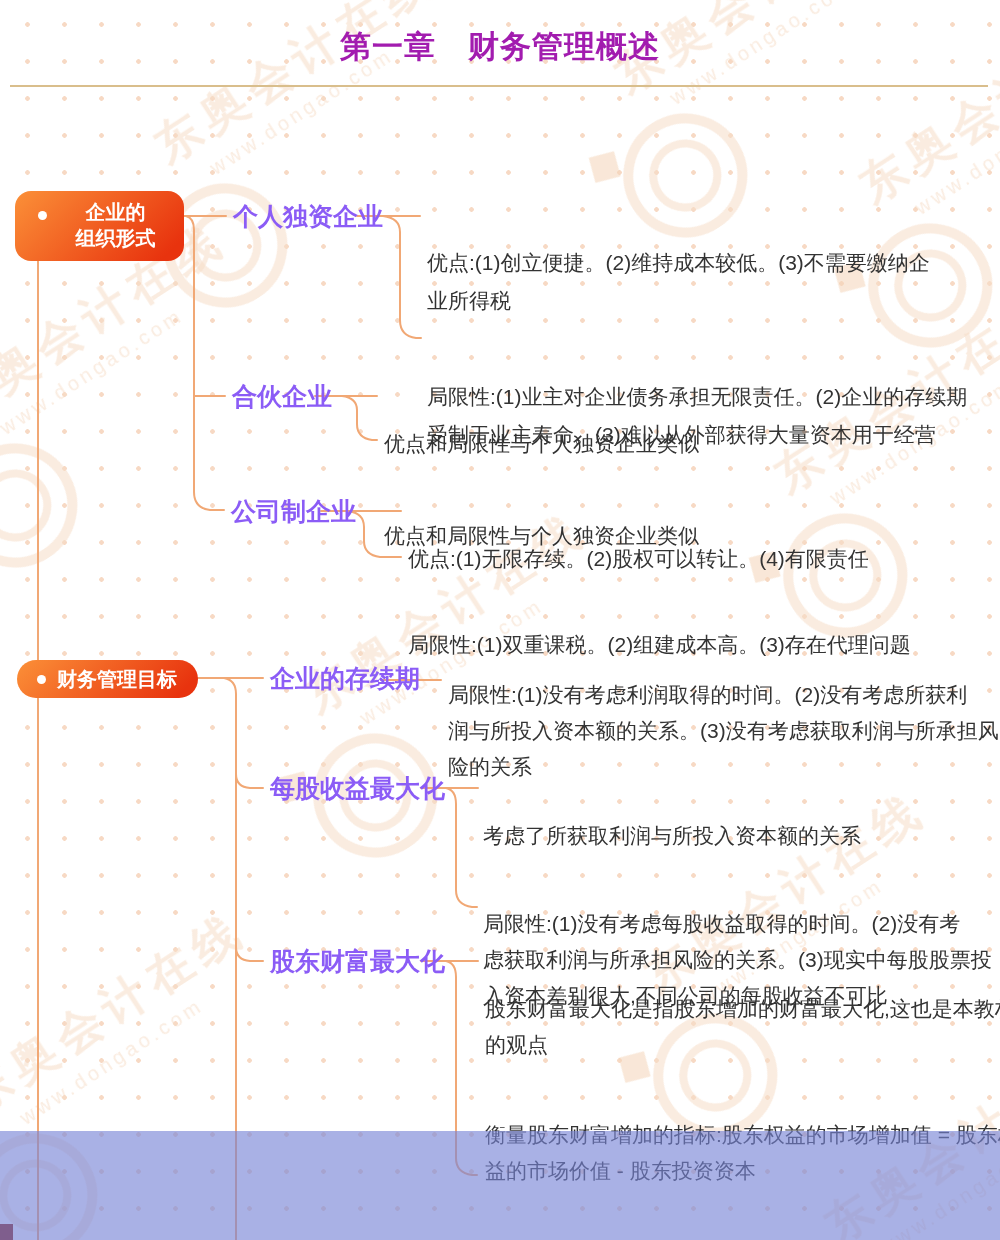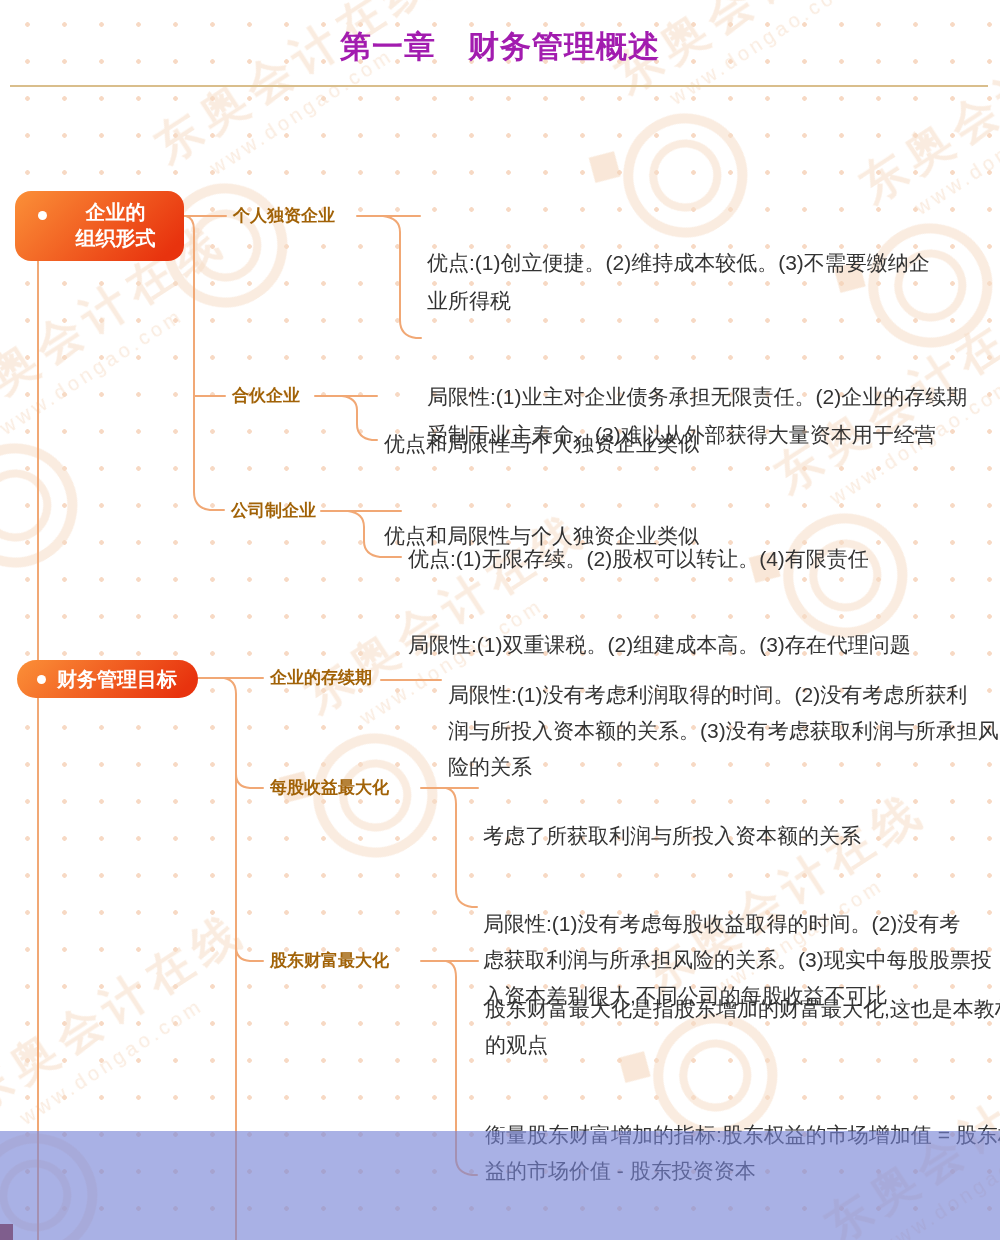--- a/index.html
+++ b/index.html
@@ -26,21 +26,21 @@
   .node{position:absolute;z-index:3;background:linear-gradient(135deg,#FB9038 0%,#E8330E 90%);
         color:#fff;font-weight:bold;}
   .bullet{position:absolute;width:9px;height:9px;border-radius:50%;background:#fff;}
   .node1{left:15px;top:191px;width:169px;height:70px;border-radius:16px;font-size:20px;}
   .node1 .bullet{left:23px;top:20px;}
   .node1-text{position:absolute;left:38px;right:6px;top:8px;text-align:center;line-height:26px;}
   .node2{left:17px;top:660px;width:181px;height:38px;border-radius:19px;font-size:20px;
          display:flex;align-items:center;}
   .node2 .bullet{position:static;margin:0 11px 0 20px;flex:0 0 auto;}
   
-  .lbl{position:absolute;z-index:3;font-size:17px;font-weight:bold;color:#a16207;
+  .lbl{position:absolute;z-index:3;font-size:25px;font-weight:bold;color:#8b5cf6;
        white-space:nowrap;line-height:26px;}
   .lbl-sole{left:233px;top:203px;}
   .lbl-partner{left:232px;top:383px;}
   .lbl-corp{left:231px;top:498px;}
   .lbl-profit{left:270px;top:665px;}
   .lbl-eps{left:270px;top:775px;}
   .lbl-wealth{left:270px;top:948px;}
   
   .blk{position:absolute;z-index:3;font-size:21px;font-weight:500;color:#333333;white-space:pre;}
   .blk p{margin:0;}

